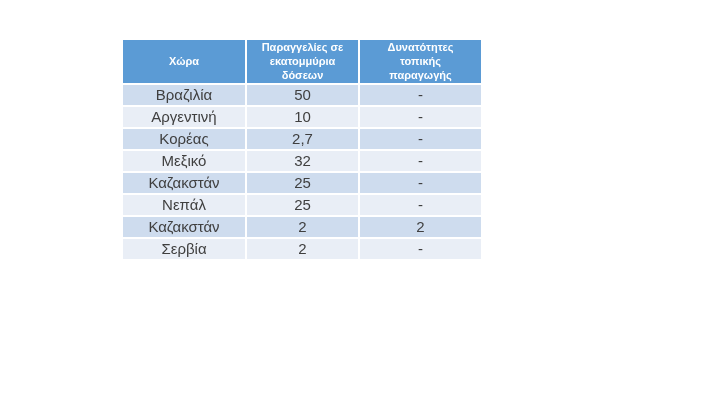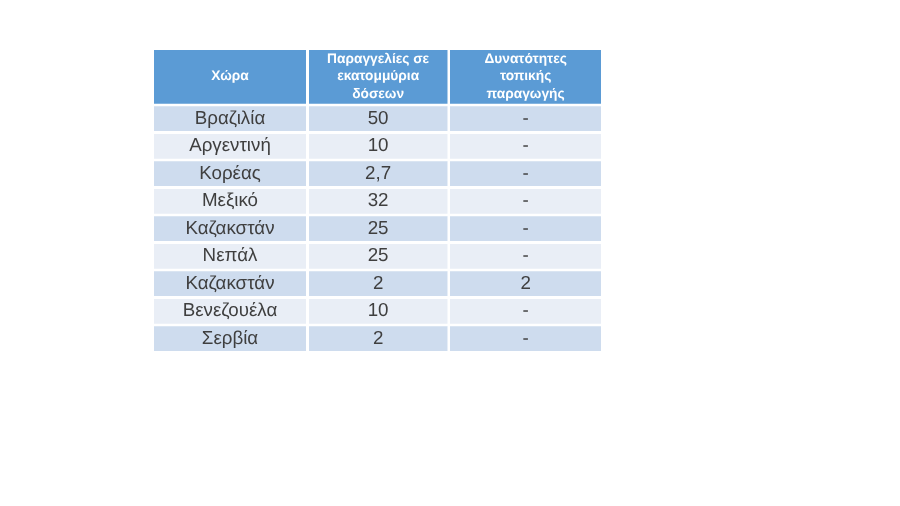--- a/index.html
+++ b/index.html
@@ -105,25 +105,20 @@
           <td>Νεπάλ</td>
           <td>25</td>
           <td>-</td>
         </tr>
         <tr>
           <td>Καζακστάν</td>
           <td>2</td>
           <td>2</td>
         </tr>
         <tr>
-          <td>Βενεζουέλα</td>
-          <td>10</td>
-          <td>-</td>
-        </tr>
-        <tr>
           <td>Σερβία</td>
           <td>2</td>
           <td>-</td>
         </tr>
       </tbody>
     </table>
   </div>
 </div>
 
 </body></html>

